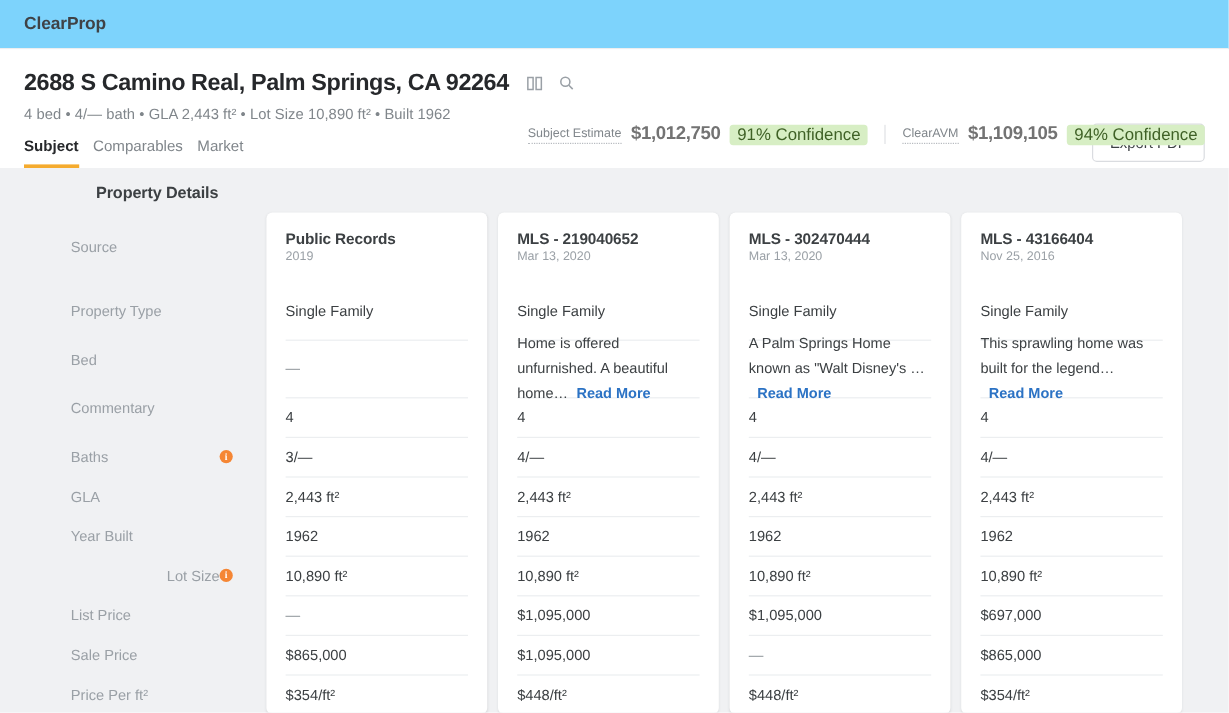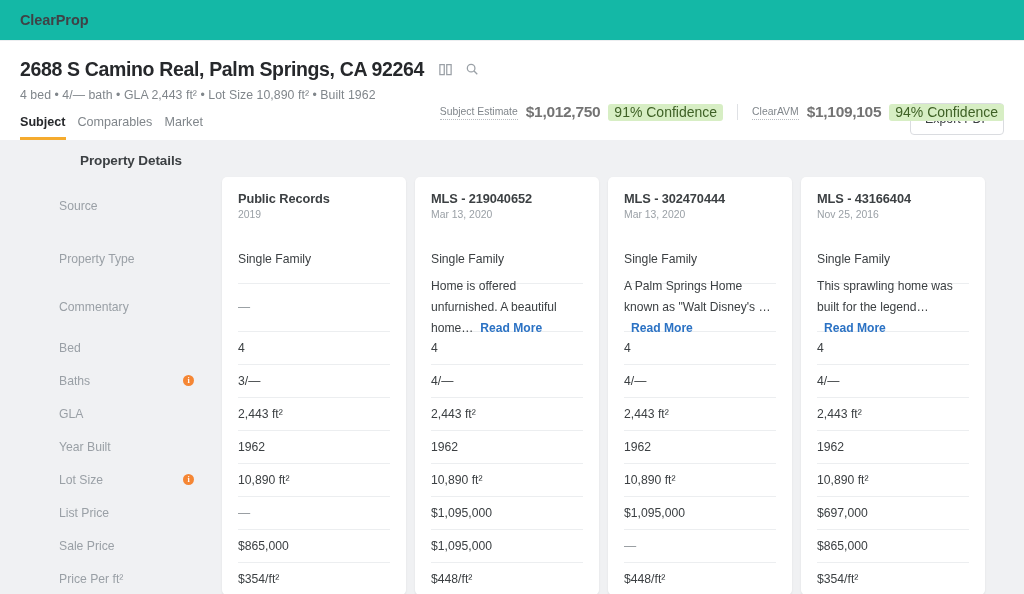--- a/index.html
+++ b/index.html
@@ -8,21 +8,21 @@
     overflow: hidden;
     font-family: "Liberation Sans", sans-serif;
     background: #ffffff;
     color: #3c4043;
     -webkit-font-smoothing: antialiased;
   }
 
   
   .brandbar {
     height: 41px;
-    background: #14b8a6;
+    background: #7dd3fc;
     border-bottom: 1px solid #eceef0;
     display: flex;
     align-items: center;
     padding: 0 20px;
   }
   .brand-logo {
     font-size: 14.5px;
     font-weight: 600;
     color: #3f4246;
     letter-spacing: -0.1px;
@@ -304,37 +304,37 @@
   <div class="section-title">Property Details</div>
 
   <div class="grid-wrap">
     <div class="label-col">
         <div class="label-cell" style="height: 57px;">
           <span>Source</span>
         </div>
         <div class="label-cell" style="height: 49px;">
           <span>Property Type</span>
         </div>
+        <div class="label-cell" style="height: 33px;">
+          <span>Bed</span>
+        </div>
         <div class="label-cell" style="height: 48px;">
           <span>Commentary</span>
         </div>
         <div class="label-cell" style="height: 33px;">
-          <span>Bed</span>
-        </div>
-        <div class="label-cell" style="height: 33px;">
           <span>Baths</span>
           <span class="warn-dot">i</span>
         </div>
         <div class="label-cell" style="height: 33px;">
           <span>GLA</span>
         </div>
         <div class="label-cell" style="height: 33px;">
           <span>Year Built</span>
         </div>
-        <div class="label-cell" style="height: 33px;">
+        <div class="label-cell" style="height: 33px; justify-content: flex-end;">
           <span>Lot Size</span>
           <span class="warn-dot">i</span>
         </div>
         <div class="label-cell" style="height: 33px;">
           <span>List Price</span>
         </div>
         <div class="label-cell" style="height: 33px;">
           <span>Sale Price</span>
         </div>
         <div class="label-cell" style="height: 33px;">

